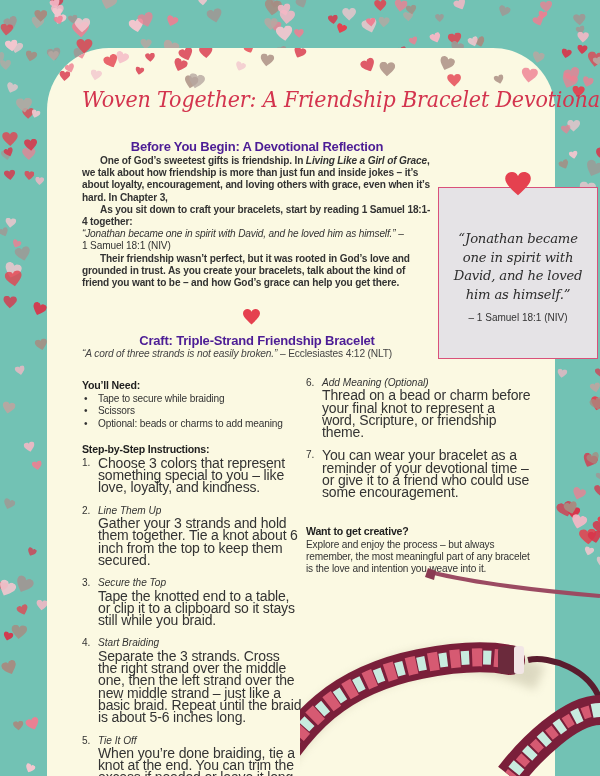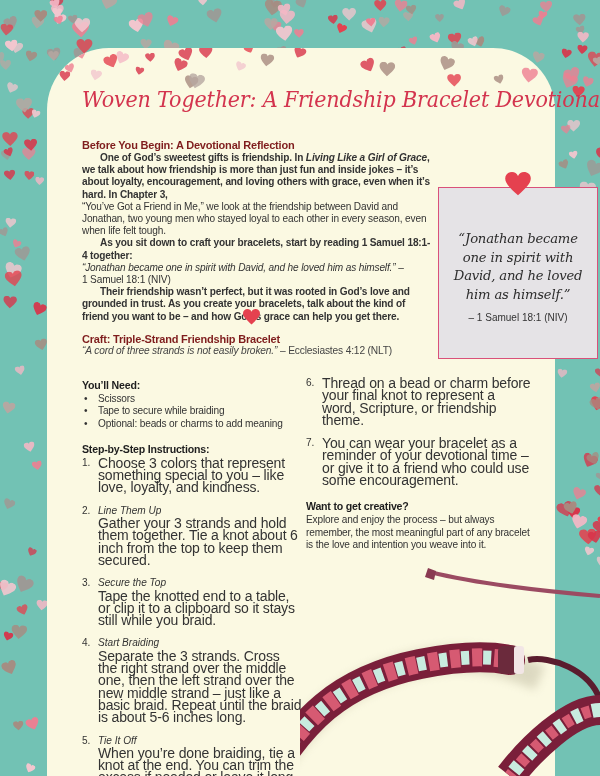--- a/index.html
+++ b/index.html
@@ -35,23 +35,24 @@
       color: #d3344e;
       letter-spacing: -0.2px;
       white-space: nowrap;
       transform: scaleX(0.92);
       transform-origin: left center;
     }
 
     .section-h {
       font-family: "Liberation Sans", sans-serif;
       font-weight: bold;
-      font-size: 11px;
-      color: #7f1d1d;
+      font-size: 13px;
+      color: #4c1d95;
       letter-spacing: -0.2px;
+      text-align: center;
     }
     .p {
       font-family: "Liberation Sans", sans-serif;
       font-size: 10.1px;
       line-height: 12.2px;
       color: #333;
       letter-spacing: -0.15px;
       transform-origin: left top;
     }
     .ind { text-indent: 18px; font-weight: bold; }
@@ -83,21 +84,21 @@
     }
     ul.needs { list-style: none; margin-bottom: 13px; }
     ul.needs li { position: relative; padding-left: 16px; font-size: 10.1px; line-height: 12.3px; color: #333; letter-spacing: -0.15px; }
     ul.needs li::before { content: "\2022"; position: absolute; left: 2px; top: 0; }
 
     .step { position: relative; padding-left: 16px; margin-bottom: 11px; }
     .step .num { position: absolute; left: 0; top: 0; font-size: 10.1px; line-height: 12.3px; color:#333; }
     .step .st { font-style: italic; font-size: 10.1px; line-height: 12.3px; color:#333; }
     .step .sd { font-size: 14px; line-height: 12.3px; color:#333; letter-spacing: -0.15px; }
 
-    .creative { margin-top: 14px; }
+    .creative { margin-top: 26px; }
     .creative .p { margin-bottom: 12px; }
 
     .quote-box {
       position: absolute;
       left: 438px; top: 187px;
       width: 160px; height: 172px;
       background: #e5e3e6;
       border: 1.5px solid #d9517a;
       text-align: center;
       padding-top: 42px;
@@ -994,21 +995,20 @@
     </div>
 </div>
 
 <div class="title">Woven Together: A Friendship Bracelet Devotional</div>
 
 <div class="intro">
   <div class="section-h">Before You Begin: A Devotional Reflection</div>
   <div class="p ind">
     <span>One of God’s sweetest gifts is friendship. In </span><span class="it">Living Like a Girl of Grace</span><span>, we talk about how friendship is more than just fun and inside jokes – it’s about loyalty, encouragement, and loving others with grace, even when it’s hard. In Chapter 3,</span>
   </div>
-  <div class="p">“You’ve Got a Friend in Me,” we look at the friendship between David and Jonathan, two young men who stayed loyal to each other in every season, even when life felt tough.</div>
   <div class="p ind">
     <span>As you sit down to craft your bracelets, start by reading 1 Samuel 18:1-4 together:</span>
   </div>
   <div class="p">
     <span class="it">“Jonathan became one in spirit with David, and he loved him as himself.”</span><span> –</span><br>
     <span>1 Samuel 18:1 (NIV)</span>
   </div>
   <div class="p ind">Their friendship wasn’t perfect, but it was rooted in God’s love and grounded in trust. As you create your bracelets, talk about the kind of friend you want to be – and how God’s grace can help you get there.</div>
 </div>
 
@@ -1021,22 +1021,22 @@
 <div class="craft">
   <div class="section-h">Craft: Triple-Strand Friendship Bracelet</div>
   <div class="sub">
     <span class="it">“A cord of three strands is not easily broken.”</span><span> – Ecclesiastes 4:12 (NLT)</span>
   </div>
 </div>
 
 <div class="col-left">
   <div class="h-small">You’ll Need:</div>
   <ul class="needs">
+    <li>Tape to secure while braiding</li>
     <li>Scissors</li>
-    <li>Tape to secure while braiding</li>
     <li>Optional: beads or charms to add meaning</li>
   </ul>
   <div class="h-small">Step-by-Step Instructions:</div>
 
   <div class="step">
     <span class="num">1.</span>
     <div class="sd">Choose 3 colors that represent something special to you – like love, loyalty, and kindness.</div>
   </div>
   <div class="step">
     <span class="num">2.</span>
@@ -1056,20 +1056,21 @@
   <div class="step">
     <span class="num">5.</span>
     <div class="st">Tie It Off</div>
     <div class="sd">When you’re done braiding, tie a knot at the end. You can trim the excess if needed or leave it long for tying onto your wrist.</div>
   </div>
 </div>
 
 <div class="col-right">
   <div class="step">
     <span class="num">6.</span>
+    <div class="st">Add Meaning (Optional)</div>
     <div class="sd">Thread on a bead or charm before your final knot to represent a word, Scripture, or friendship theme.</div>
   </div>
   <div class="step">
     <span class="num">7.</span>
     <div class="sd">You can wear your bracelet as a reminder of your devotional time – or give it to a friend who could use some encouragement.</div>
   </div>
   <div class="creative">
     <div class="h-small">Want to get creative?</div>
     <div class="p">Explore and enjoy the process – but always remember, the most meaningful part of any bracelet is the love and intention you weave into it.</div>
   </div>

